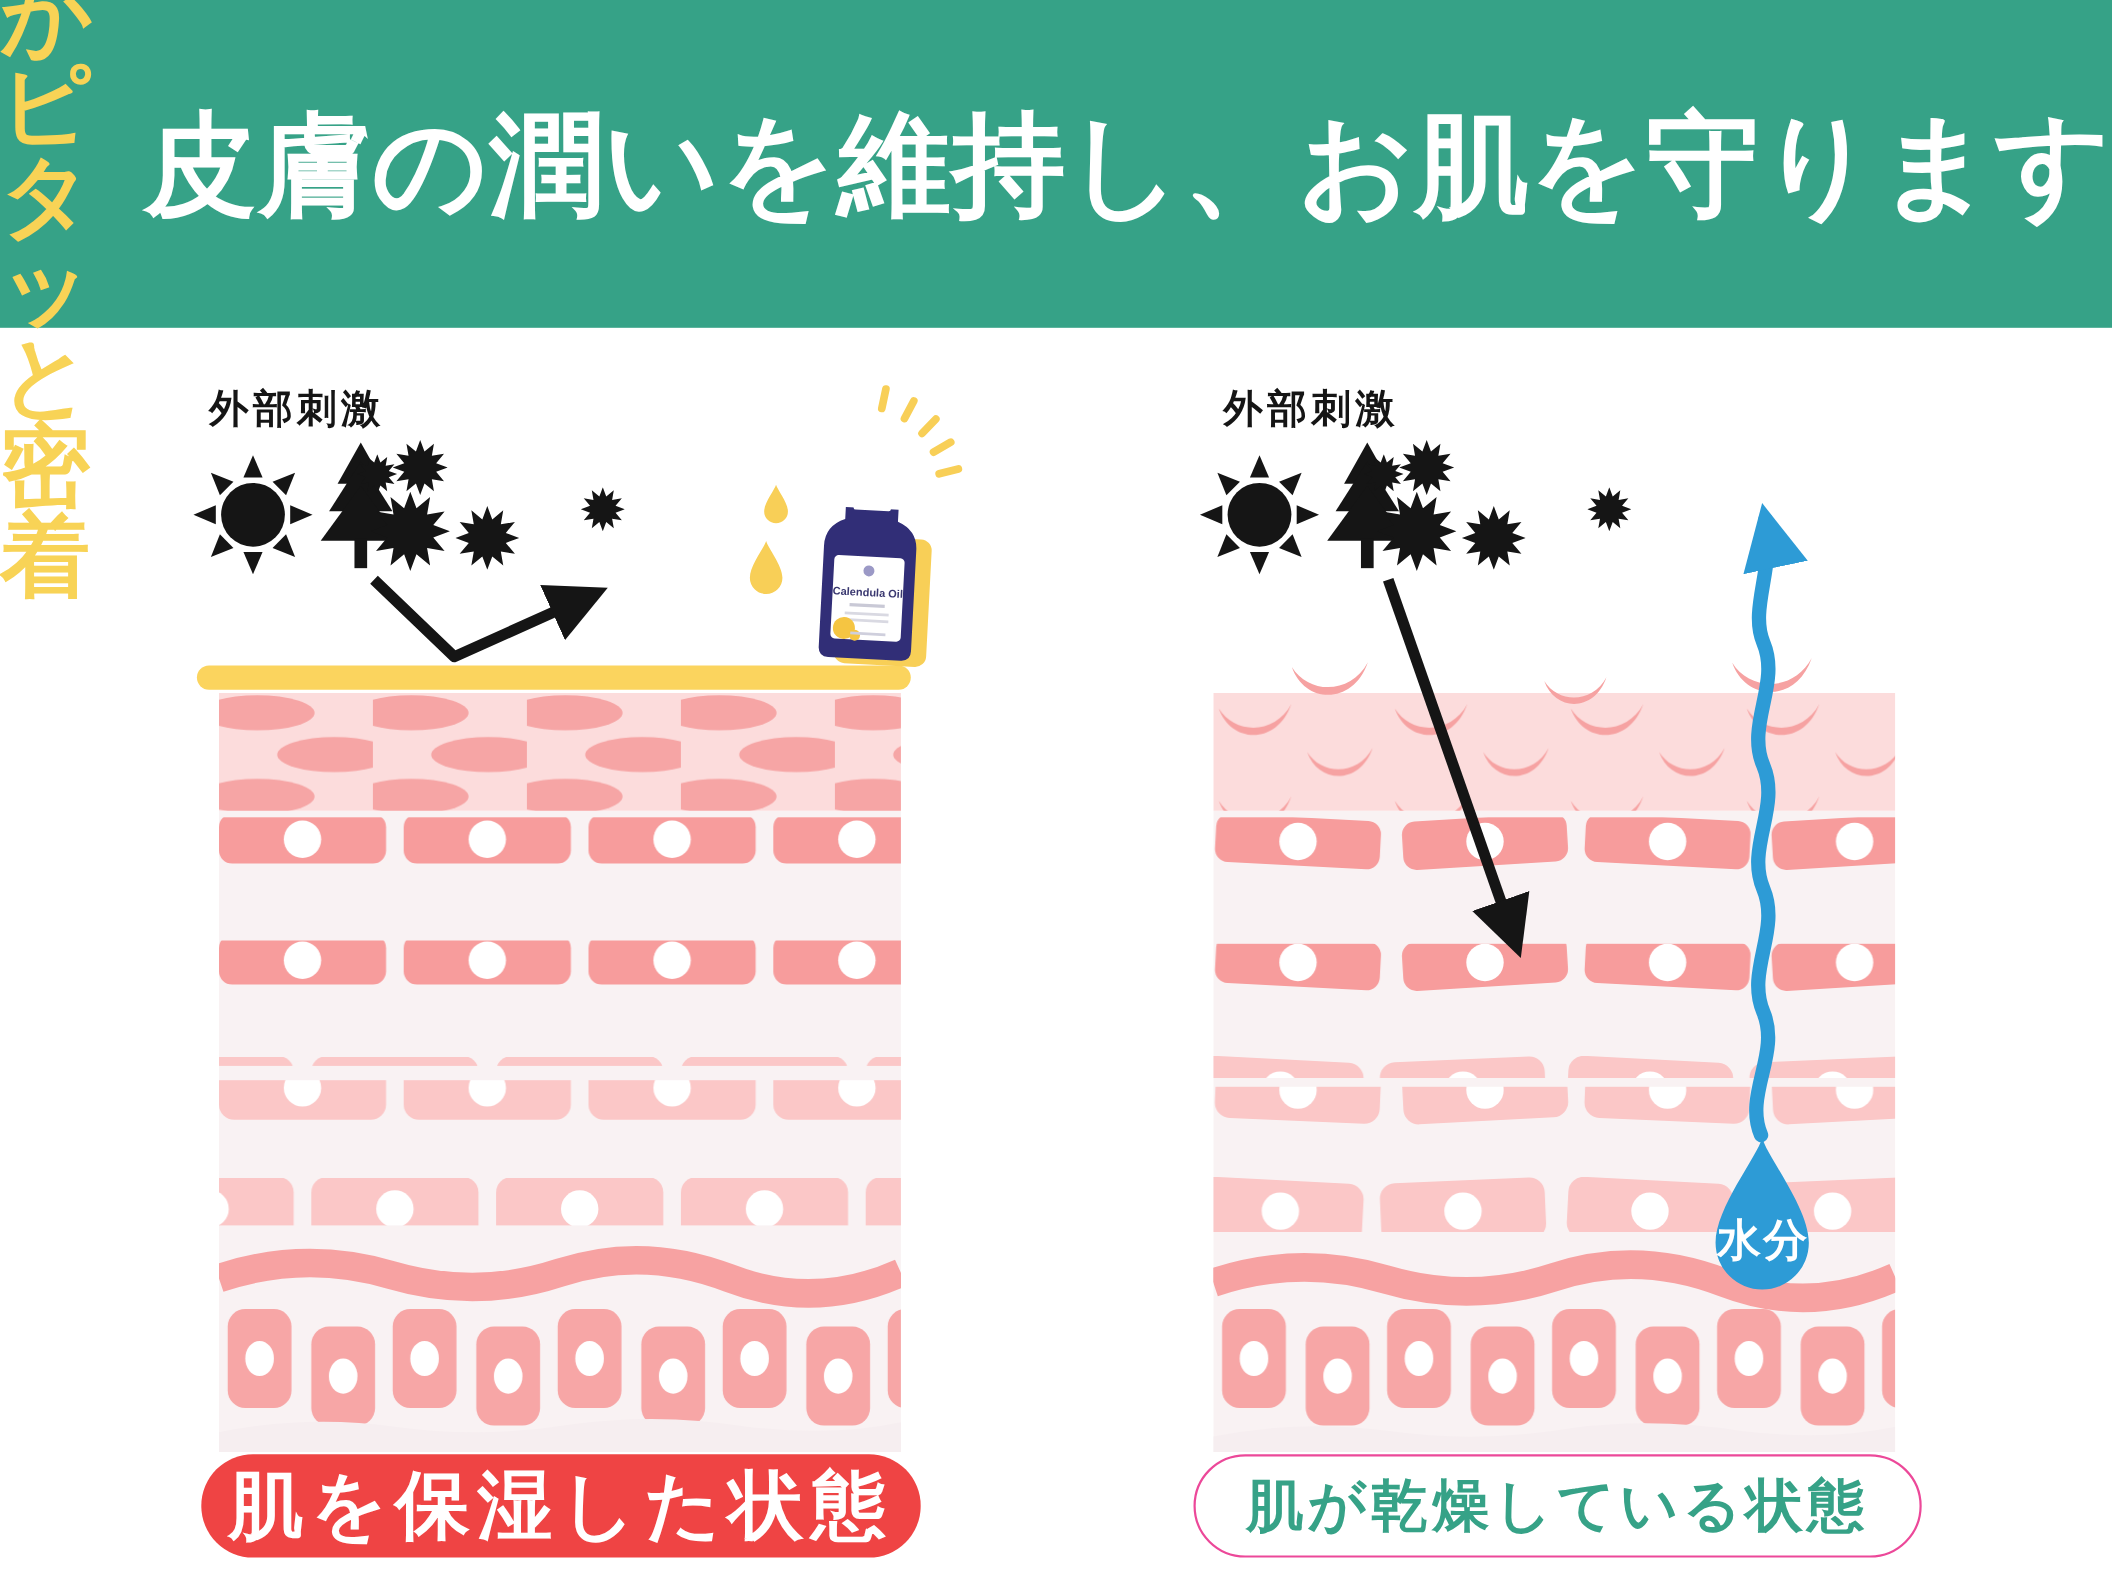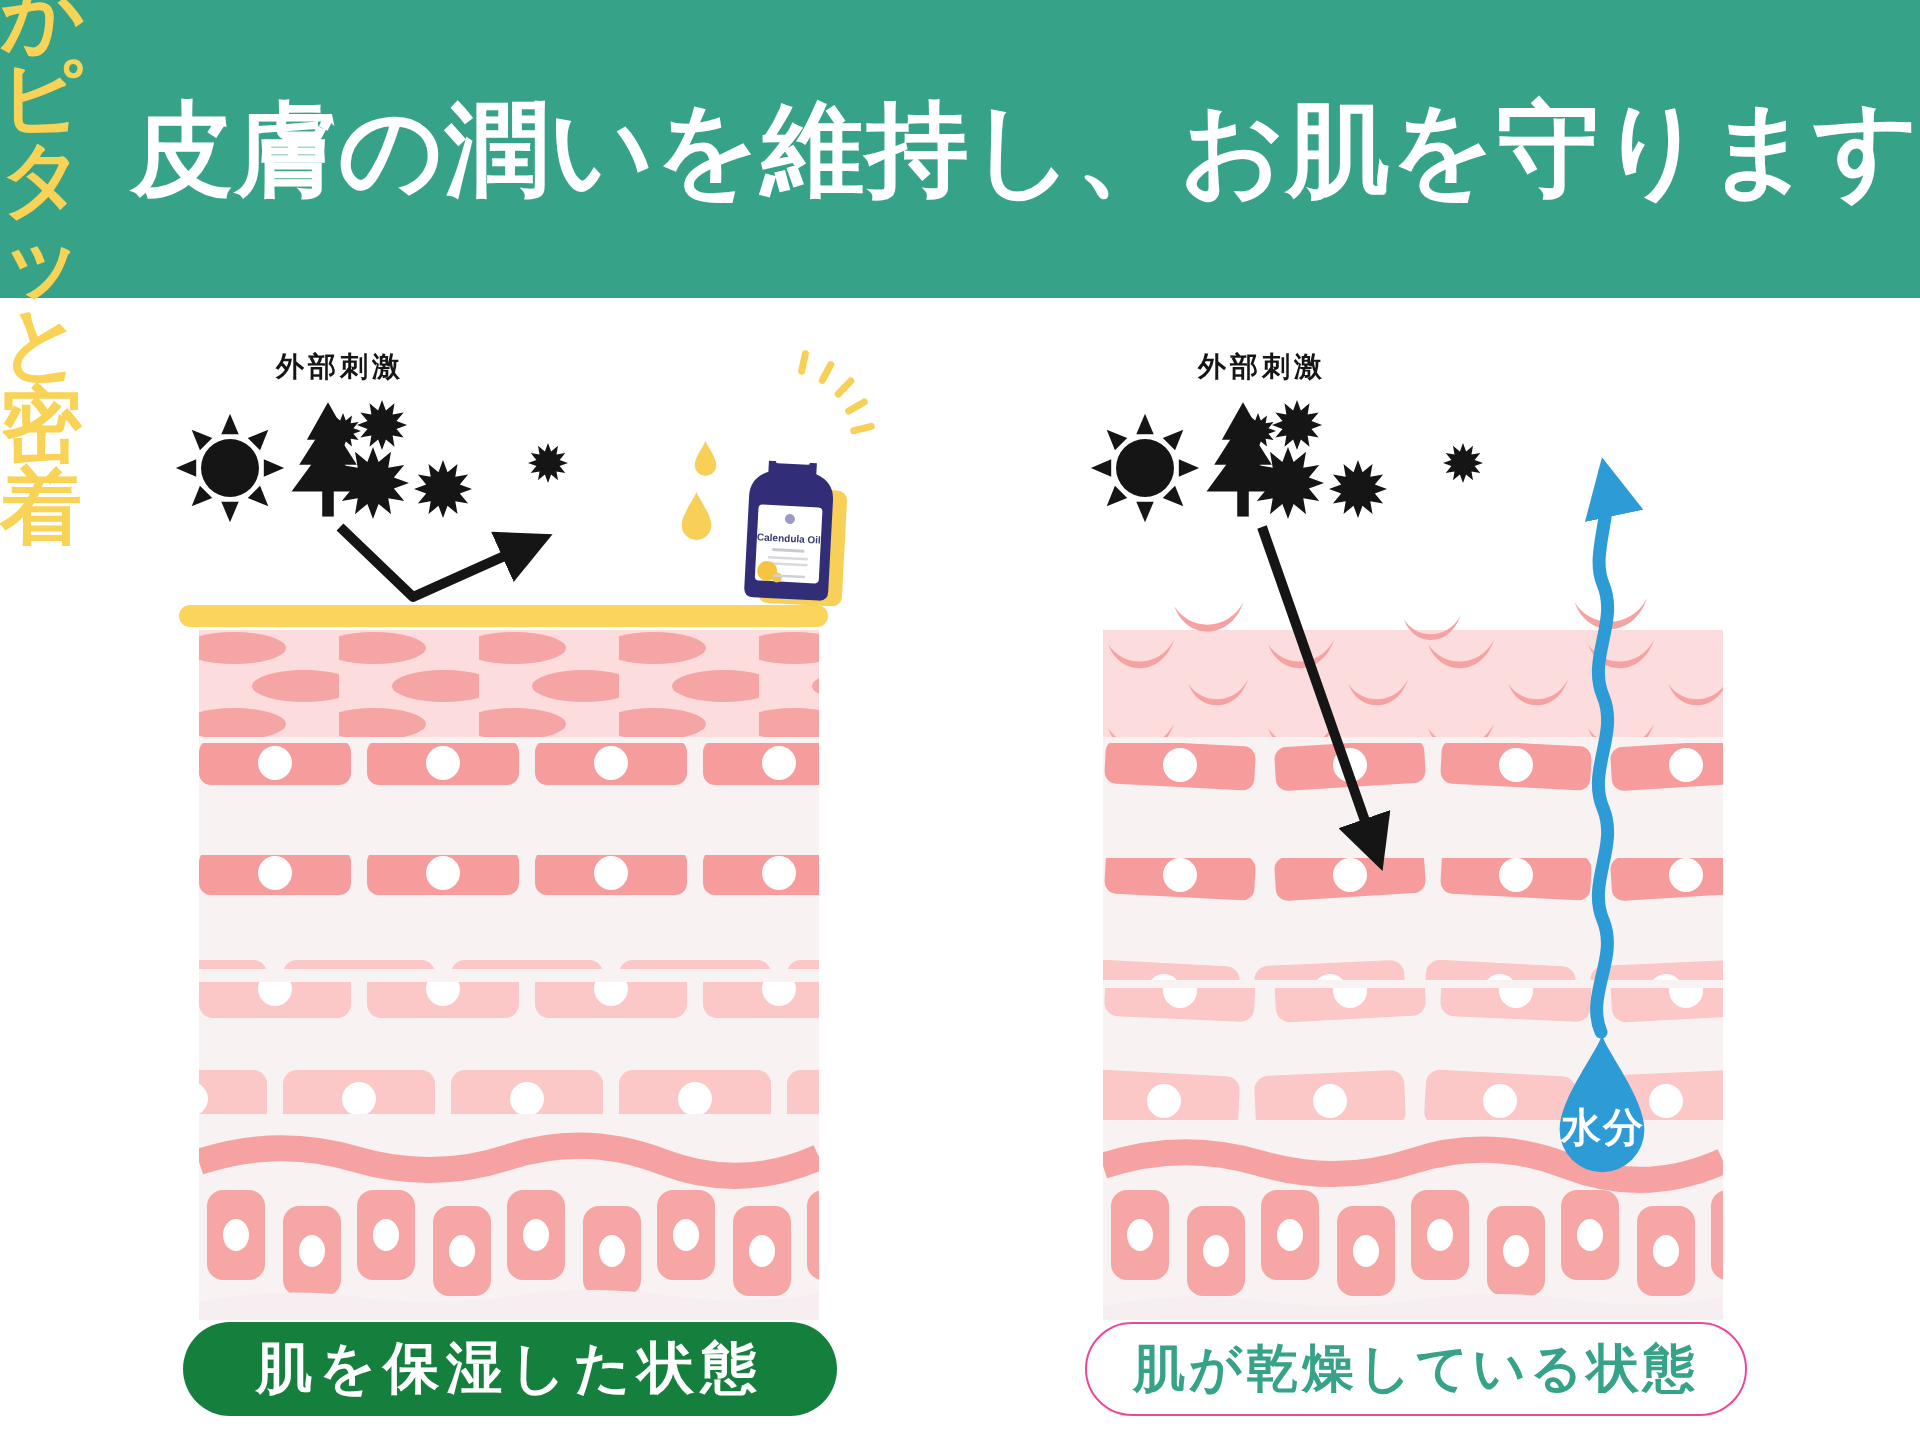--- a/index.html
+++ b/index.html
@@ -7,32 +7,32 @@
          font-family:"Liberation Sans","DejaVu Sans",sans-serif;background:#fff;}
   .abs{position:absolute;}
 
   
   .header{position:absolute;left:0;top:0;width:1920px;height:298px;background:#36a287;
           display:flex;flex-direction:row;align-items:center;justify-content:center;}
   .header .badge{color:#f8d356;font-size:82px;font-weight:bold;letter-spacing:8px;line-height:1;margin-bottom:22px;}
   .header .title{color:#ffffff;font-size:103px;font-weight:bold;letter-spacing:1px;line-height:1;white-space:nowrap;}
 
   
-  .stimuli{position:absolute;top:348px;width:300px;text-align:center;color:#151515;
-           font-size:28px;font-weight:bold;letter-spacing:4px;}
+  .stimuli{position:absolute;top:348px;width:300px;color:#151515;
+           font-size:36px;font-weight:bold;letter-spacing:4px;}
   .stimuli.left{left:190px;}
   .stimuli.right{left:1112px;}
 
   
   .oil-bar{position:absolute;left:179px;top:605px;width:649px;height:22px;border-radius:11px;background:#fbd45e;}
 
   
   .pill{position:absolute;top:1322px;height:94px;border-radius:50px;display:flex;align-items:center;justify-content:center;
         font-weight:bold;white-space:nowrap;}
-  .pill.solid{left:183px;width:654px;background:#15803d;color:#ffffff;font-size:56px;letter-spacing:7px;}
+  .pill.solid{left:183px;width:654px;background:#ef4444;color:#ffffff;font-size:68px;letter-spacing:7px;}
   .pill.outline{left:1085px;width:662px;background:#ffffff;border:2px solid #ec4899;color:#36a287;font-size:52px;letter-spacing:4px;box-sizing:border-box;}
 
   
   .spark{position:absolute;width:7px;height:25px;border-radius:4px;background:#f8cf57;}
 
   
   .moisture-text{position:absolute;left:1552px;top:1100px;width:102px;text-align:center;
                  color:#ffffff;font-size:40px;font-weight:bold;letter-spacing:2px;}
 
   svg{display:block;}

